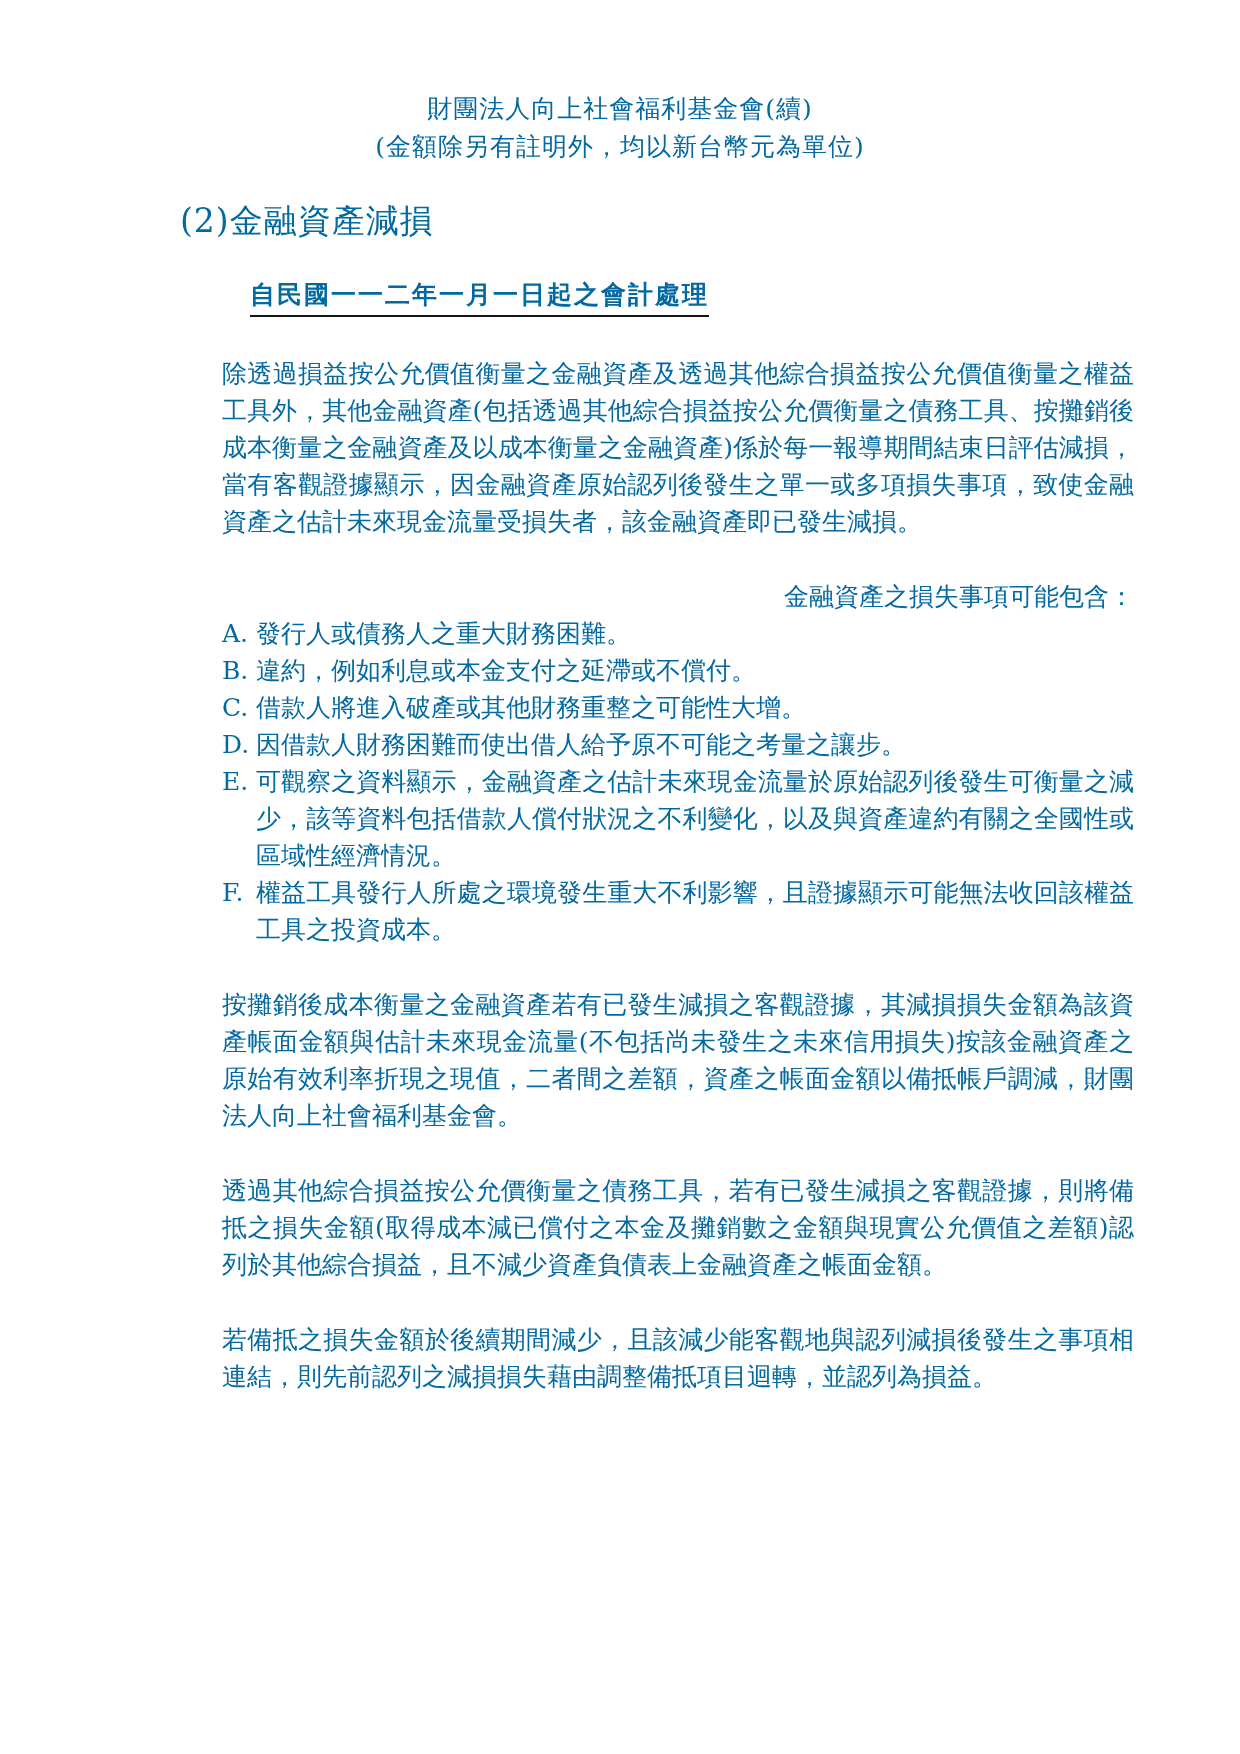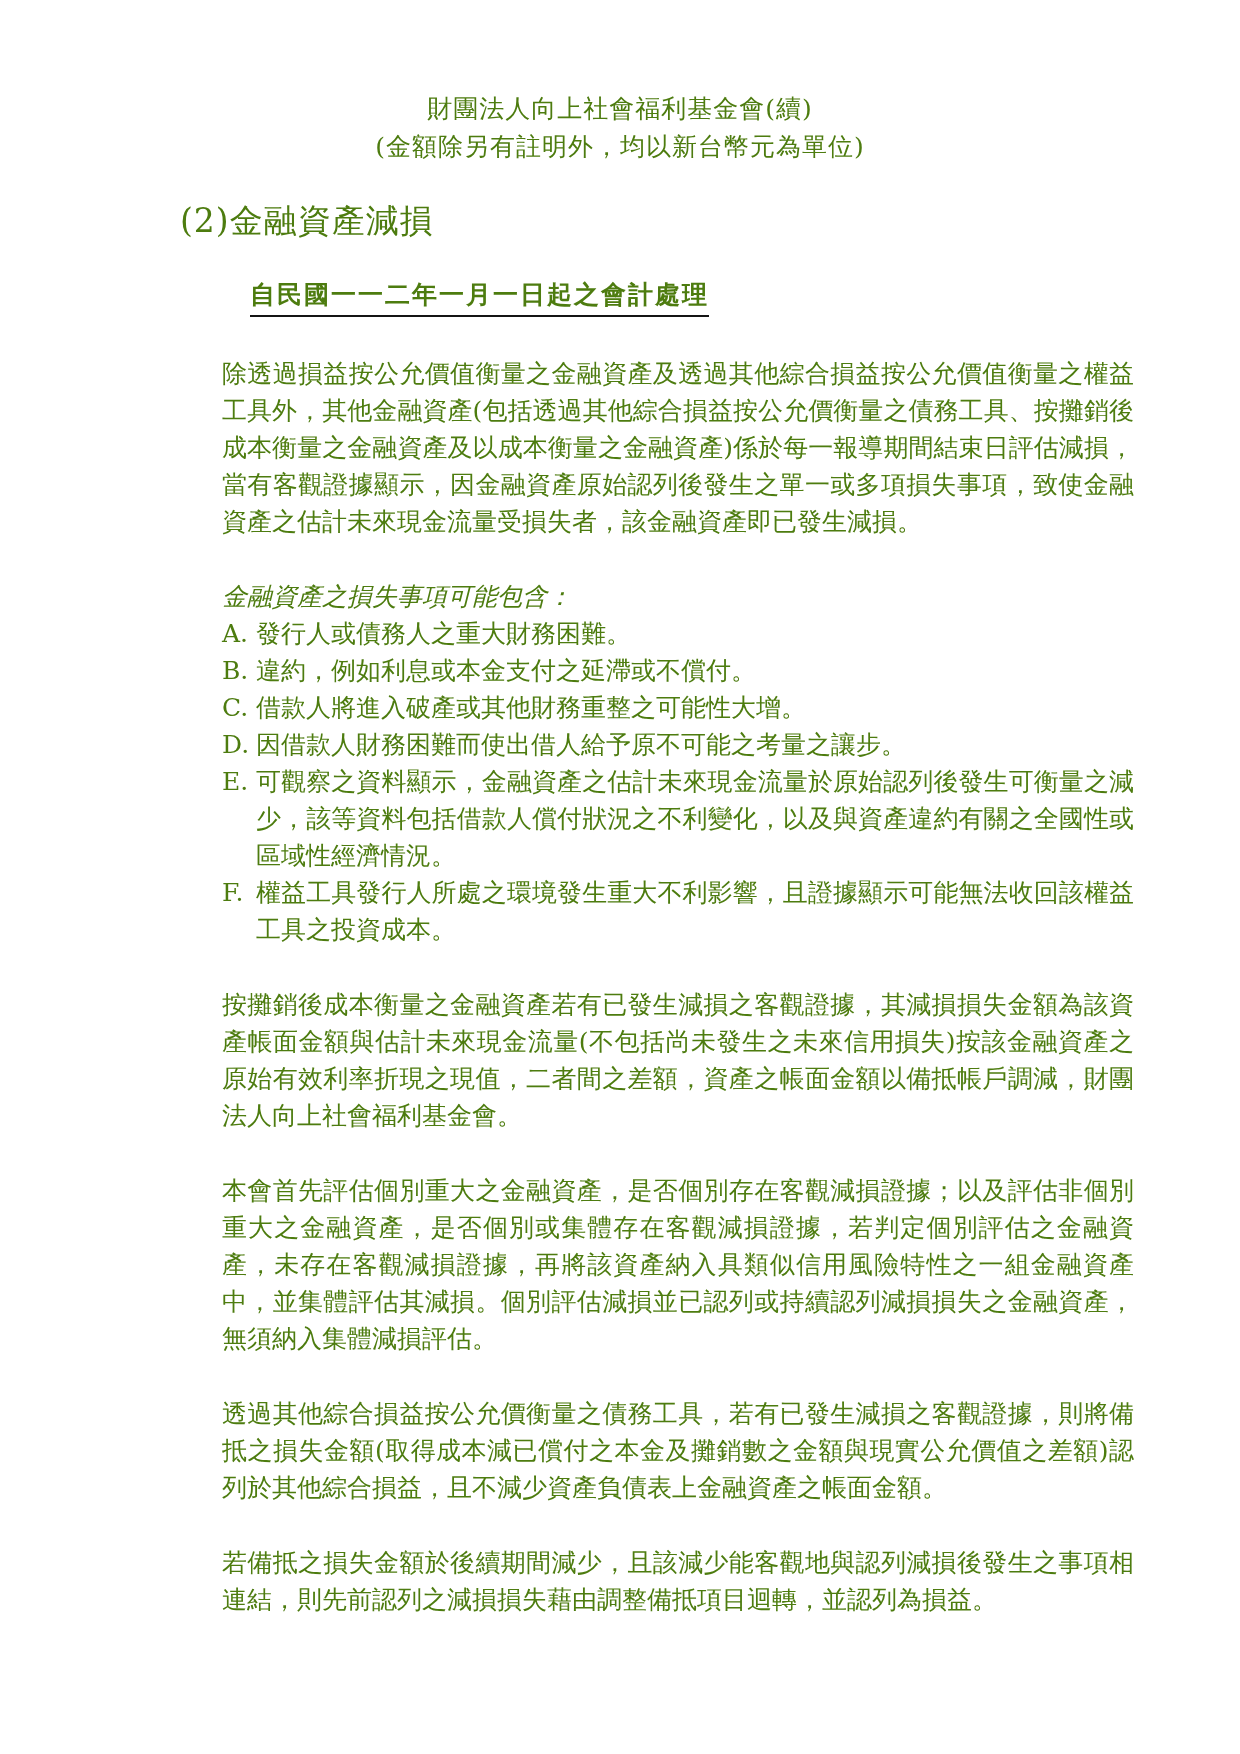--- a/index.html
+++ b/index.html
@@ -8,21 +8,21 @@
     background: #ffffff;
   }
   .page {
     position: relative;
     width: 1240px;
     height: 1754px;
     margin: 0 auto;
     background: #ffffff;
     box-sizing: border-box;
     padding-top: 90px;
-    color: #4d7c0f;
+    color: #0369a1;
     font-family: "DejaVu Serif", "Liberation Serif", serif;
     overflow: hidden;
   }
   .doc-header {
     text-align: center;
     font-size: 25px;
     line-height: 38px;
     letter-spacing: 1px;
   }
   .section-label {
@@ -51,22 +51,21 @@
     padding-bottom: 2px;
     margin-left: 28px;
   }
   .para {
     margin: 38px 0 0 0;
   }
   .list-block {
     margin-top: 38px;
   }
   .list-intro {
-    text-align: left;
-    font-style: italic;
+    text-align: right;
   }
   .list-item {
     display: flex;
   }
   .li-label {
     flex: 0 0 34px;
   }
   .li-text {
     flex: 1 1 auto;
     text-align: justify;
@@ -126,21 +125,20 @@
         <span class="li-text">可觀察之資料顯示，金融資產之估計未來現金流量於原始認列後發生可衡量之減少，該等資料包括借款人償付狀況之不利變化，以及與資產違約有關之全國性或區域性經濟情況。</span>
       </div>
       <div class="list-item">
         <span class="li-label">F.</span>
         <span class="li-text">權益工具發行人所處之環境發生重大不利影響，且證據顯示可能無法收回該權益工具之投資成本。</span>
       </div>
     </div>
 
     <p class="para">按攤銷後成本衡量之金融資產若有已發生減損之客觀證據，其減損損失金額為該資產帳面金額與估計未來現金流量(不包括尚未發生之未來信用損失)按該金融資產之原始有效利率折現之現值，二者間之差額，資產之帳面金額以備抵帳戶調減，財團法人向上社會福利基金會。</p>
 
-    <p class="para">本會首先評估個別重大之金融資產，是否個別存在客觀減損證據；以及評估非個別重大之金融資產，是否個別或集體存在客觀減損證據，若判定個別評估之金融資產，未存在客觀減損證據，再將該資產納入具類似信用風險特性之一組金融資產中，並集體評估其減損。個別評估減損並已認列或持續認列減損損失之金融資產，無須納入集體減損評估。</p>
 
     <p class="para">透過其他綜合損益按公允價衡量之債務工具，若有已發生減損之客觀證據，則將備抵之損失金額(取得成本減已償付之本金及攤銷數之金額與現實公允價值之差額)認列於其他綜合損益，且不減少資產負債表上金融資產之帳面金額。</p>
 
     <p class="para">若備抵之損失金額於後續期間減少，且該減少能客觀地與認列減損後發生之事項相連結，則先前認列之減損損失藉由調整備抵項目迴轉，並認列為損益。</p>
 
   </div>
 
 
 </div>
 

